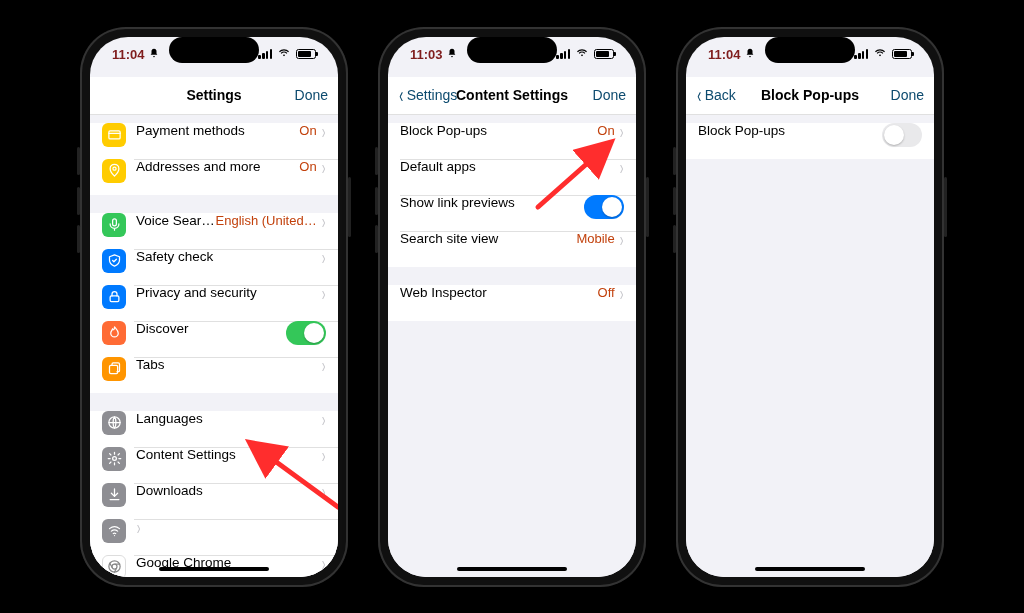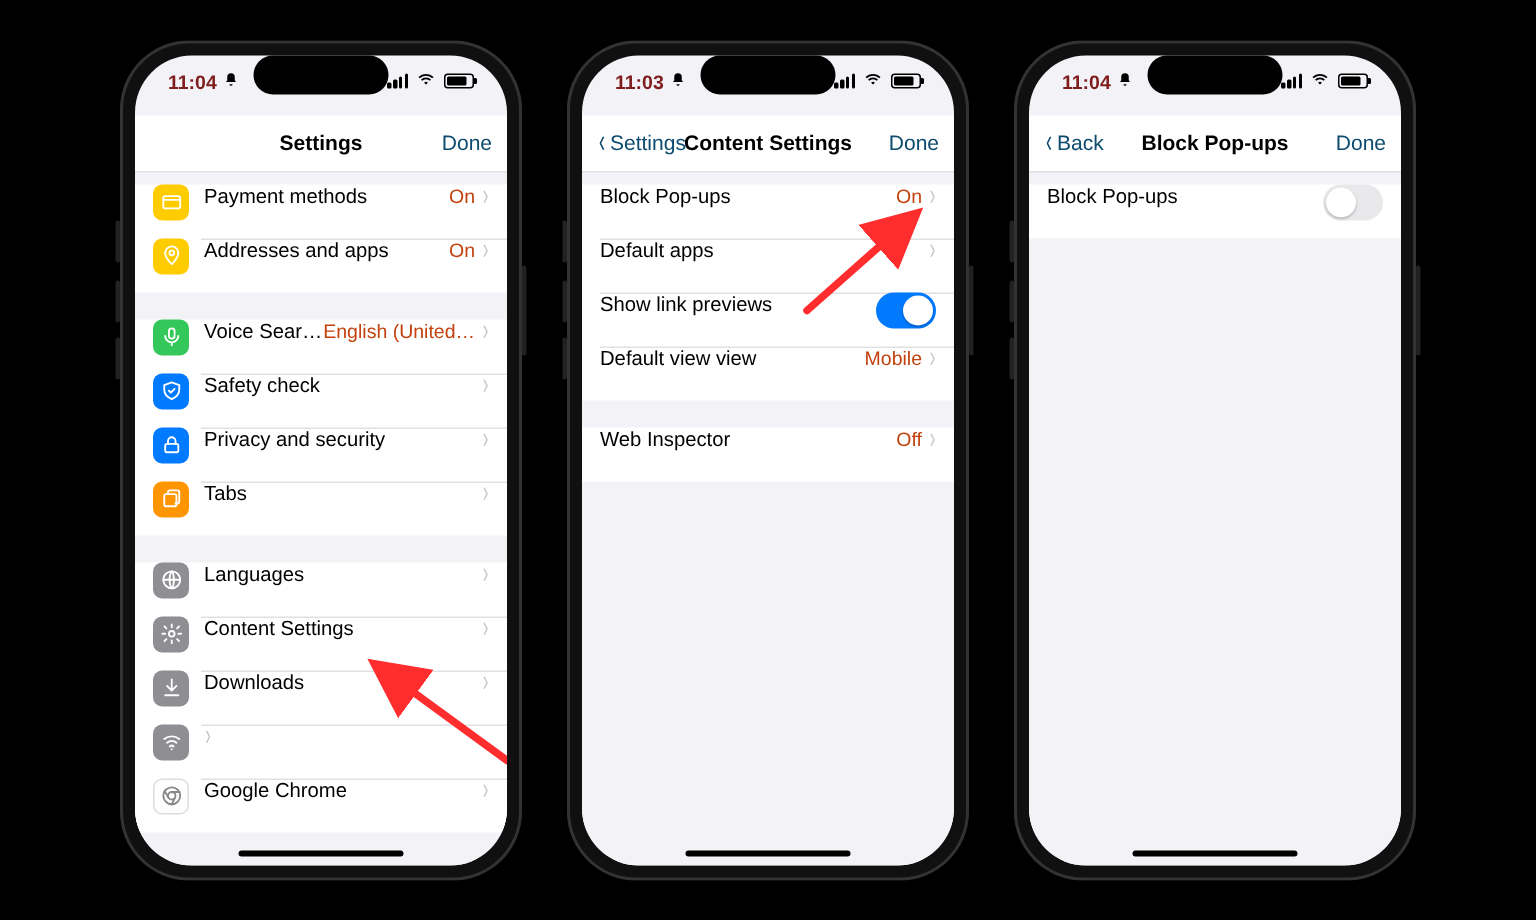--- a/index.html
+++ b/index.html
@@ -224,21 +224,21 @@
             <span class="row-detail">On</span>
             <span class="chevron">›</span>
           </div>
           <div class="row has-icon">
             <span class="icon ic-yellow">
               <svg width="15" height="15" viewBox="0 0 24 24">
                 <path d="M12 21s-7-7-7-12a7 7 0 0114 0c0 5-7 12-7 12z" fill="none" stroke="white" stroke-width="2" stroke-linecap="round" stroke-linejoin="round"></path>
                 <circle cx="12" cy="9" r="2.5" fill="none" stroke="white" stroke-width="2" stroke-linecap="round" stroke-linejoin="round"></circle>
               </svg>
             </span>
-            <span class="row-label">Addresses and apps</span>
+            <span class="row-label">Addresses and more</span>
             <span class="row-detail">On</span>
             <span class="chevron">›</span>
           </div>
         </div>
       <div class="group">
           <div class="row has-icon">
             <span class="icon ic-green">
               <svg width="15" height="15" viewBox="0 0 24 24">
                 <rect x="9" y="3" width="6" height="11" rx="3" fill="none" stroke="white" stroke-width="2" stroke-linecap="round" stroke-linejoin="round"></rect>
                 <path d="M5 11a7 7 0 0014 0M12 18v3" fill="none" stroke="white" stroke-width="2" stroke-linecap="round" stroke-linejoin="round"></path>
@@ -260,20 +260,29 @@
           </div>
           <div class="row has-icon">
             <span class="icon ic-blue">
               <svg width="15" height="15" viewBox="0 0 24 24">
                 <rect x="5" y="11" width="14" height="9" rx="2" fill="none" stroke="white" stroke-width="2" stroke-linecap="round" stroke-linejoin="round"></rect>
                 <path d="M8 11V8a4 4 0 018 0v3" fill="none" stroke="white" stroke-width="2" stroke-linecap="round" stroke-linejoin="round"></path>
               </svg>
             </span>
             <span class="row-label">Privacy and security</span>
             <span class="chevron">›</span>
+          </div>
+          <div class="row has-icon">
+            <span class="icon ic-orange2">
+              <svg width="15" height="15" viewBox="0 0 24 24">
+                <path d="M12 3c3 4 6 6 6 10a6 6 0 01-12 0c0-3 2-4 3-7 1 2 3 3 3-3z" fill="none" stroke="white" stroke-width="2" stroke-linecap="round" stroke-linejoin="round"></path>
+              </svg>
+            </span>
+            <span class="row-label">Discover</span>
+            <span class="toggle on"></span>
           </div>
           <div class="row has-icon">
             <span class="icon ic-orange">
               <svg width="15" height="15" viewBox="0 0 24 24">
                 <rect x="4" y="7" width="13" height="13" rx="2" fill="none" stroke="white" stroke-width="2" stroke-linecap="round" stroke-linejoin="round"></rect>
                 <path d="M8 7V5a2 2 0 012-2h8a2 2 0 012 2v10a2 2 0 01-2 2h-2" fill="none" stroke="white" stroke-width="2" stroke-linecap="round" stroke-linejoin="round"></path>
               </svg>
             </span>
             <span class="row-label">Tabs</span>
             <span class="chevron">›</span>
@@ -384,21 +393,21 @@
           </div>
           <div class="row">
             <span class="row-label">Default apps</span>
             <span class="chevron">›</span>
           </div>
           <div class="row">
             <span class="row-label">Show link previews</span>
             <span class="toggle on blue"></span>
           </div>
           <div class="row">
-            <span class="row-label">Default view view</span>
+            <span class="row-label">Search site view</span>
             <span class="row-detail">Mobile</span>
             <span class="chevron">›</span>
           </div>
         </div>
       <div class="group">
           <div class="row">
             <span class="row-label">Web Inspector</span>
             <span class="row-detail">Off</span>
             <span class="chevron">›</span>
           </div>

